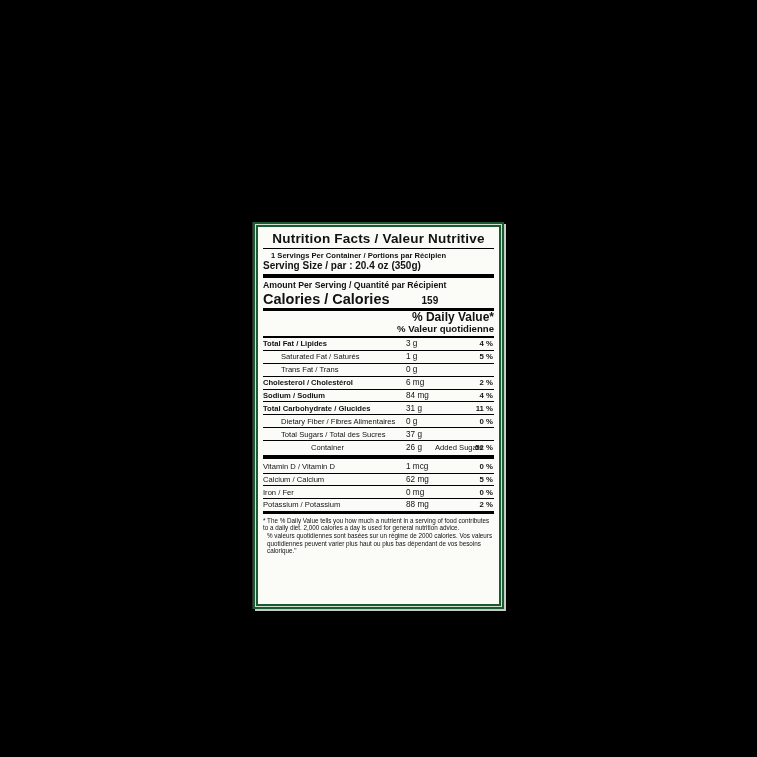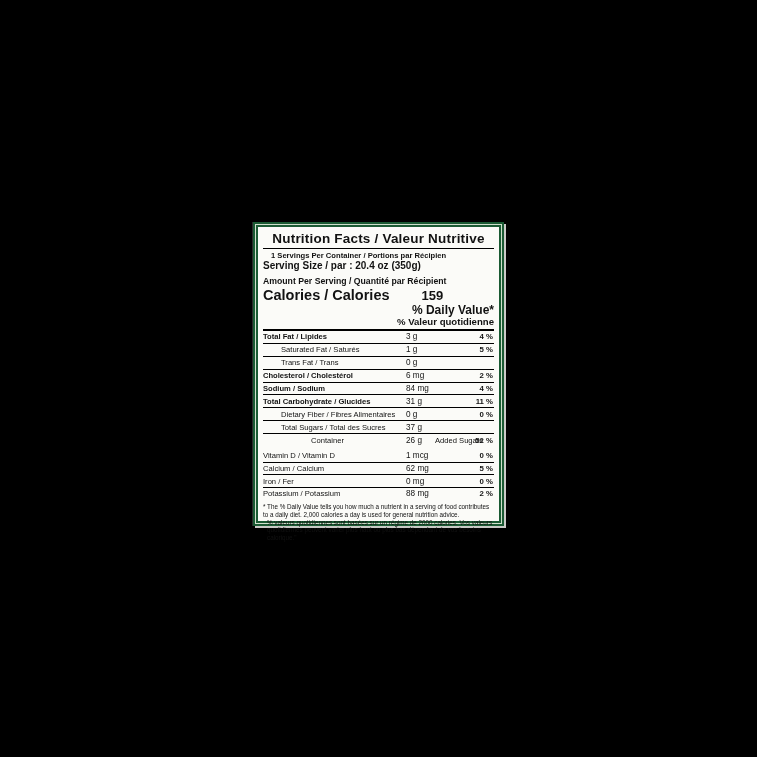--- a/index.html
+++ b/index.html
@@ -7,21 +7,21 @@
     width:757px;height:757px;
     background:#000;
     position:relative;
     font-family:"Liberation Sans", sans-serif;
     -webkit-font-smoothing:antialiased;
     overflow:hidden;
   }
   .label{
     position:absolute;
     left:253px;top:222px;
-    width:251px;height:304px;
+    width:251px;height:387px;
     box-sizing:border-box;
     background:#fbfbf8;
     border:5px solid #1a5a33;
     box-shadow:2px 2px 0 #c9c9c6, -1px 0 0 #2a2a2a;
     color:#121212;
   }
   
   .label::before{
     content:"";
     position:absolute;
@@ -57,21 +57,21 @@
   .bar-med{height:3px;background:#000;margin:1px 0;}
   .bar-sm{height:2.5px;background:#000;margin:1px 0;}
   .amount{
     font-size:8.7px;font-weight:bold;line-height:11px;white-space:nowrap;
   }
   .calories-row{
     display:flex;align-items:baseline;
     line-height:16px;height:16px;
   }
   .calories-label{font-size:14.5px;font-weight:bold;white-space:nowrap;}
-  .calories-value{font-size:13px;font-weight:bold;margin-left:32px;}
+  .calories-value{font-size:10px;font-weight:bold;margin-left:32px;}
   .dv-head{
     text-align:right;font-weight:bold;
   }
   .dv-en{font-size:12px;line-height:11px;}
   .dv-fr{font-size:9.6px;line-height:11px;}
   .rule-dv{height:0;border-bottom:2px solid #000;margin:2px 0 0 0;}
   .rows{display:flex;flex-direction:column;}
   .nrow{
     display:flex;align-items:center;
     height:11.9px;

